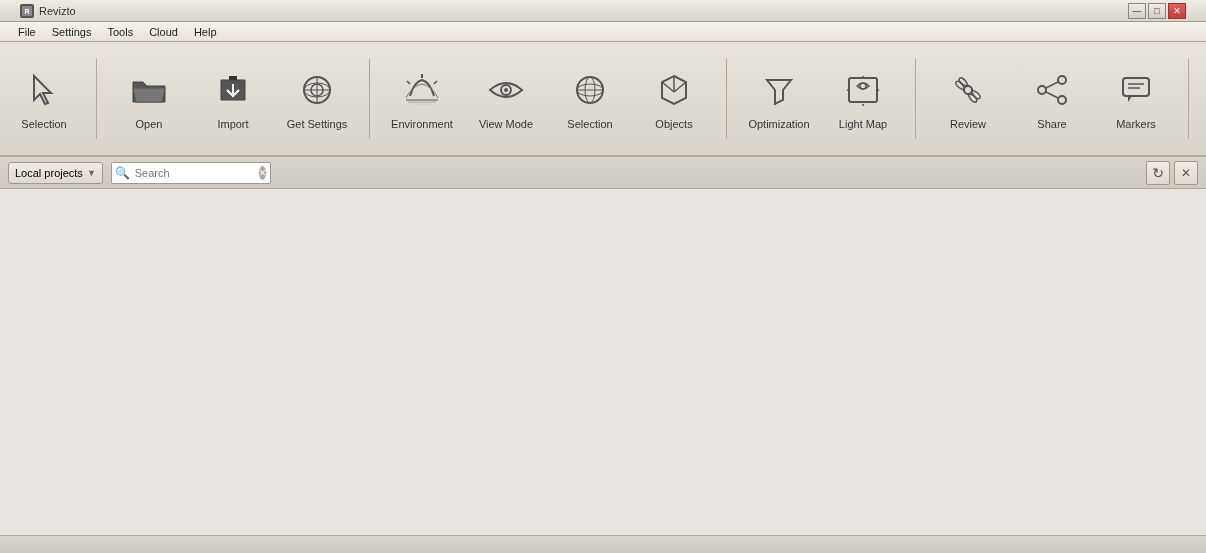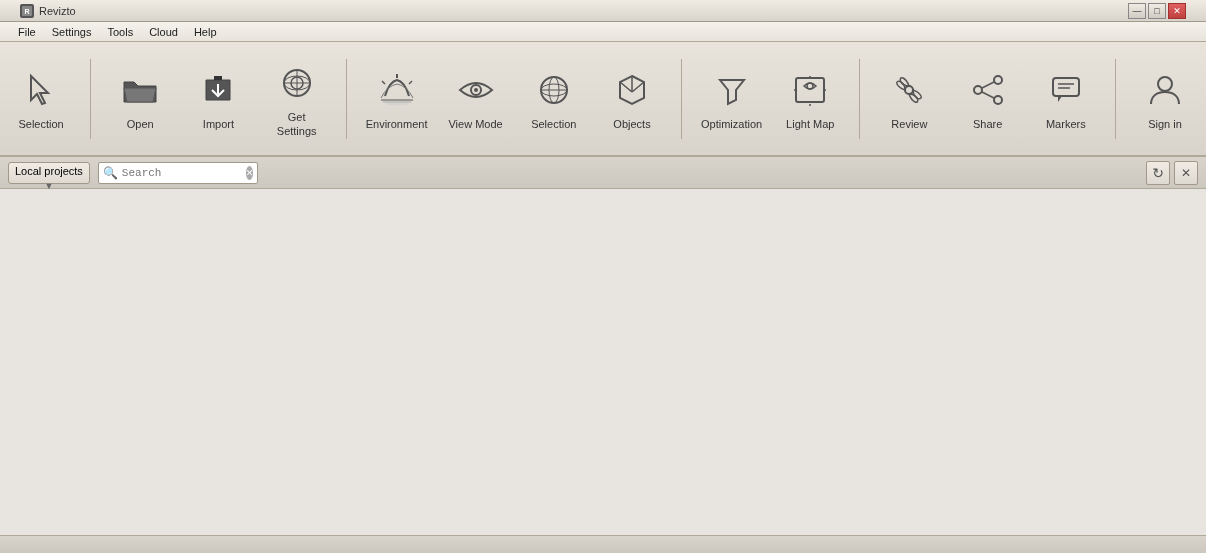--- a/index.html
+++ b/index.html
@@ -136,41 +136,39 @@
       background: linear-gradient(to bottom, #f0ece4, #dedad2);
       border: 1px solid #a09888;
       border-radius: 3px;
       padding: 2px 6px;
       font-size: 11px;
       display: flex;
       align-items: center;
       gap: 4px;
       cursor: pointer;
       height: 22px;
-      flex-direction: column;
     }
     #search-box {
       background: #fff;
       border: 1px solid #a09888;
       border-radius: 2px;
       height: 22px;
       display: flex;
       align-items: center;
       padding: 0 4px;
       gap: 4px;
       width: 160px;
     }
     #search-box input {
       border: none;
       outline: none;
       background: transparent;
       font-size: 11px;
       width: 120px;
       color: #666;
-      font-family: Liberation Mono, monospace;
     }
     .search-clear {
       width: 14px;
       height: 14px;
       background: #aaa;
       border-radius: 50%;
       display: flex;
       align-items: center;
       justify-content: center;
       cursor: pointer;
@@ -404,29 +402,20 @@
         <path d="M10 30 L14 24 L10 24 Z" fill="#555"></path>
         <line x1="10" y1="12" x2="26" y2="12" stroke="#555" stroke-width="1.5"></line>
         <line x1="10" y1="16" x2="22" y2="16" stroke="#555" stroke-width="1.5"></line>
       </svg>
     </div>
     <span class="toolbar-label">Markers</span>
   </div>
 
   <div class="toolbar-separator"></div>
 
-  <div class="toolbar-item">
-    <div class="toolbar-icon">
-      <svg width="36" height="36" viewBox="0 0 36 36" fill="none">
-        <circle cx="18" cy="12" r="7" fill="none" stroke="#555" stroke-width="2"></circle>
-        <path d="M4 32 C4 24 10 20 18 20 C26 20 32 24 32 32" fill="none" stroke="#555" stroke-width="2"></path>
-      </svg>
-    </div>
-    <span class="toolbar-label">Sign in</span>
-  </div>
 
 </div>
 
 <div id="search-bar">
   <div id="project-dropdown">
     <span>Local projects</span>
     <span style="font-size:9px; color:#666;">▼</span>
   </div>
   <div id="search-box">
     <span style="color:#888; font-size:12px;">🔍</span>

